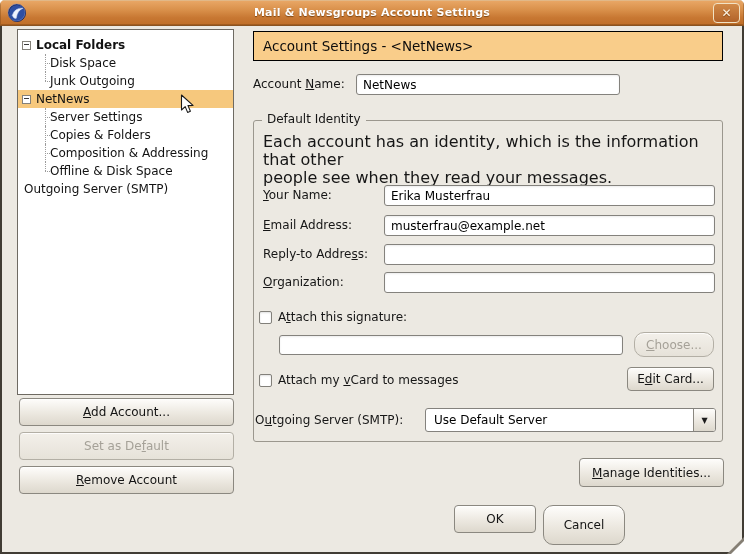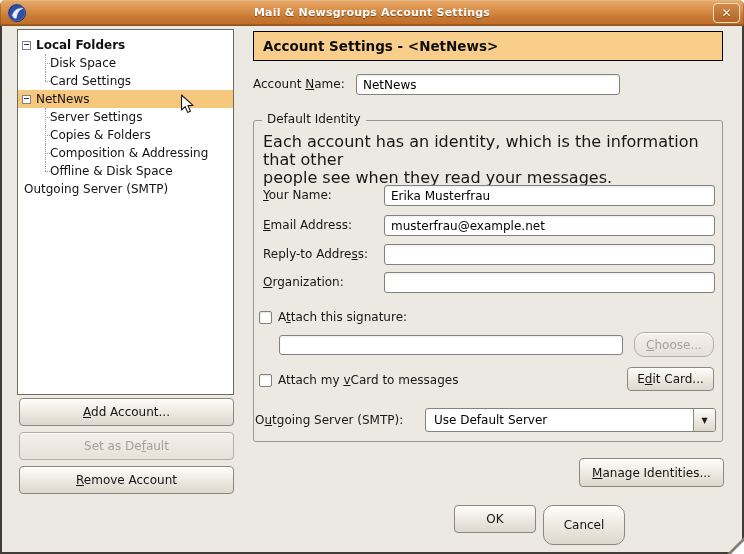--- a/index.html
+++ b/index.html
@@ -80,21 +80,21 @@
   .label { position:absolute; font-size:12px; color:#161616; white-space:nowrap; }
   .ak { text-decoration:underline; text-underline-offset:1px; }
   .checkbox { position:absolute; width:13px; height:13px; background:#fff;
     border:1px solid #82807a; border-radius:2px;
     box-shadow:inset 0 1px 2px rgba(0,0,0,.12); }
   
   .header-band {
     position:absolute; left:253px; top:31px; width:470px; height:30px;
     background:#f9cd8a; border:1px solid #000;
     display:flex; align-items:center; padding-left:9px;
-    font-size:13.5px; font-weight:bold; color:#0d0d0d;
+    font-size:13.5px; font-weight:normal; color:#0d0d0d;
   }
   .groupbox {
     position:absolute; left:253px; top:120px; width:470px; height:322px;
     border:1px solid #9b978e; border-radius:3px;
   }
   .legend { position:absolute; top:-9px; left:8px; background:#ece9e2;
     padding:0 5px; font-size:12px; color:#161616; }
   .desc { position:absolute; left:9px; top:12px; font-size:16px; color:#161616;
     line-height:18px; }
   .dropdown {
@@ -131,21 +131,21 @@
 
   <div class="tree-panel">
     <div class="tree-row bold lvl0e">
       <span class="expander"></span>
       <span>Local Folders</span>
     </div>
     <div class="tree-row lvl1">
       <span>Disk Space</span>
     </div>
     <div class="tree-row lvl1 last">
-      <span>Card Settings</span>
+      <span>Junk Outgoing</span>
     </div>
     <div class="tree-row lvl0e selected">
       <span class="expander"></span>
       <span>NetNews</span>
     </div>
     <div class="tree-row lvl1">
       <span>Server Settings</span>
     </div>
     <div class="tree-row lvl1">
       <span>Copies &amp; Folders</span>

